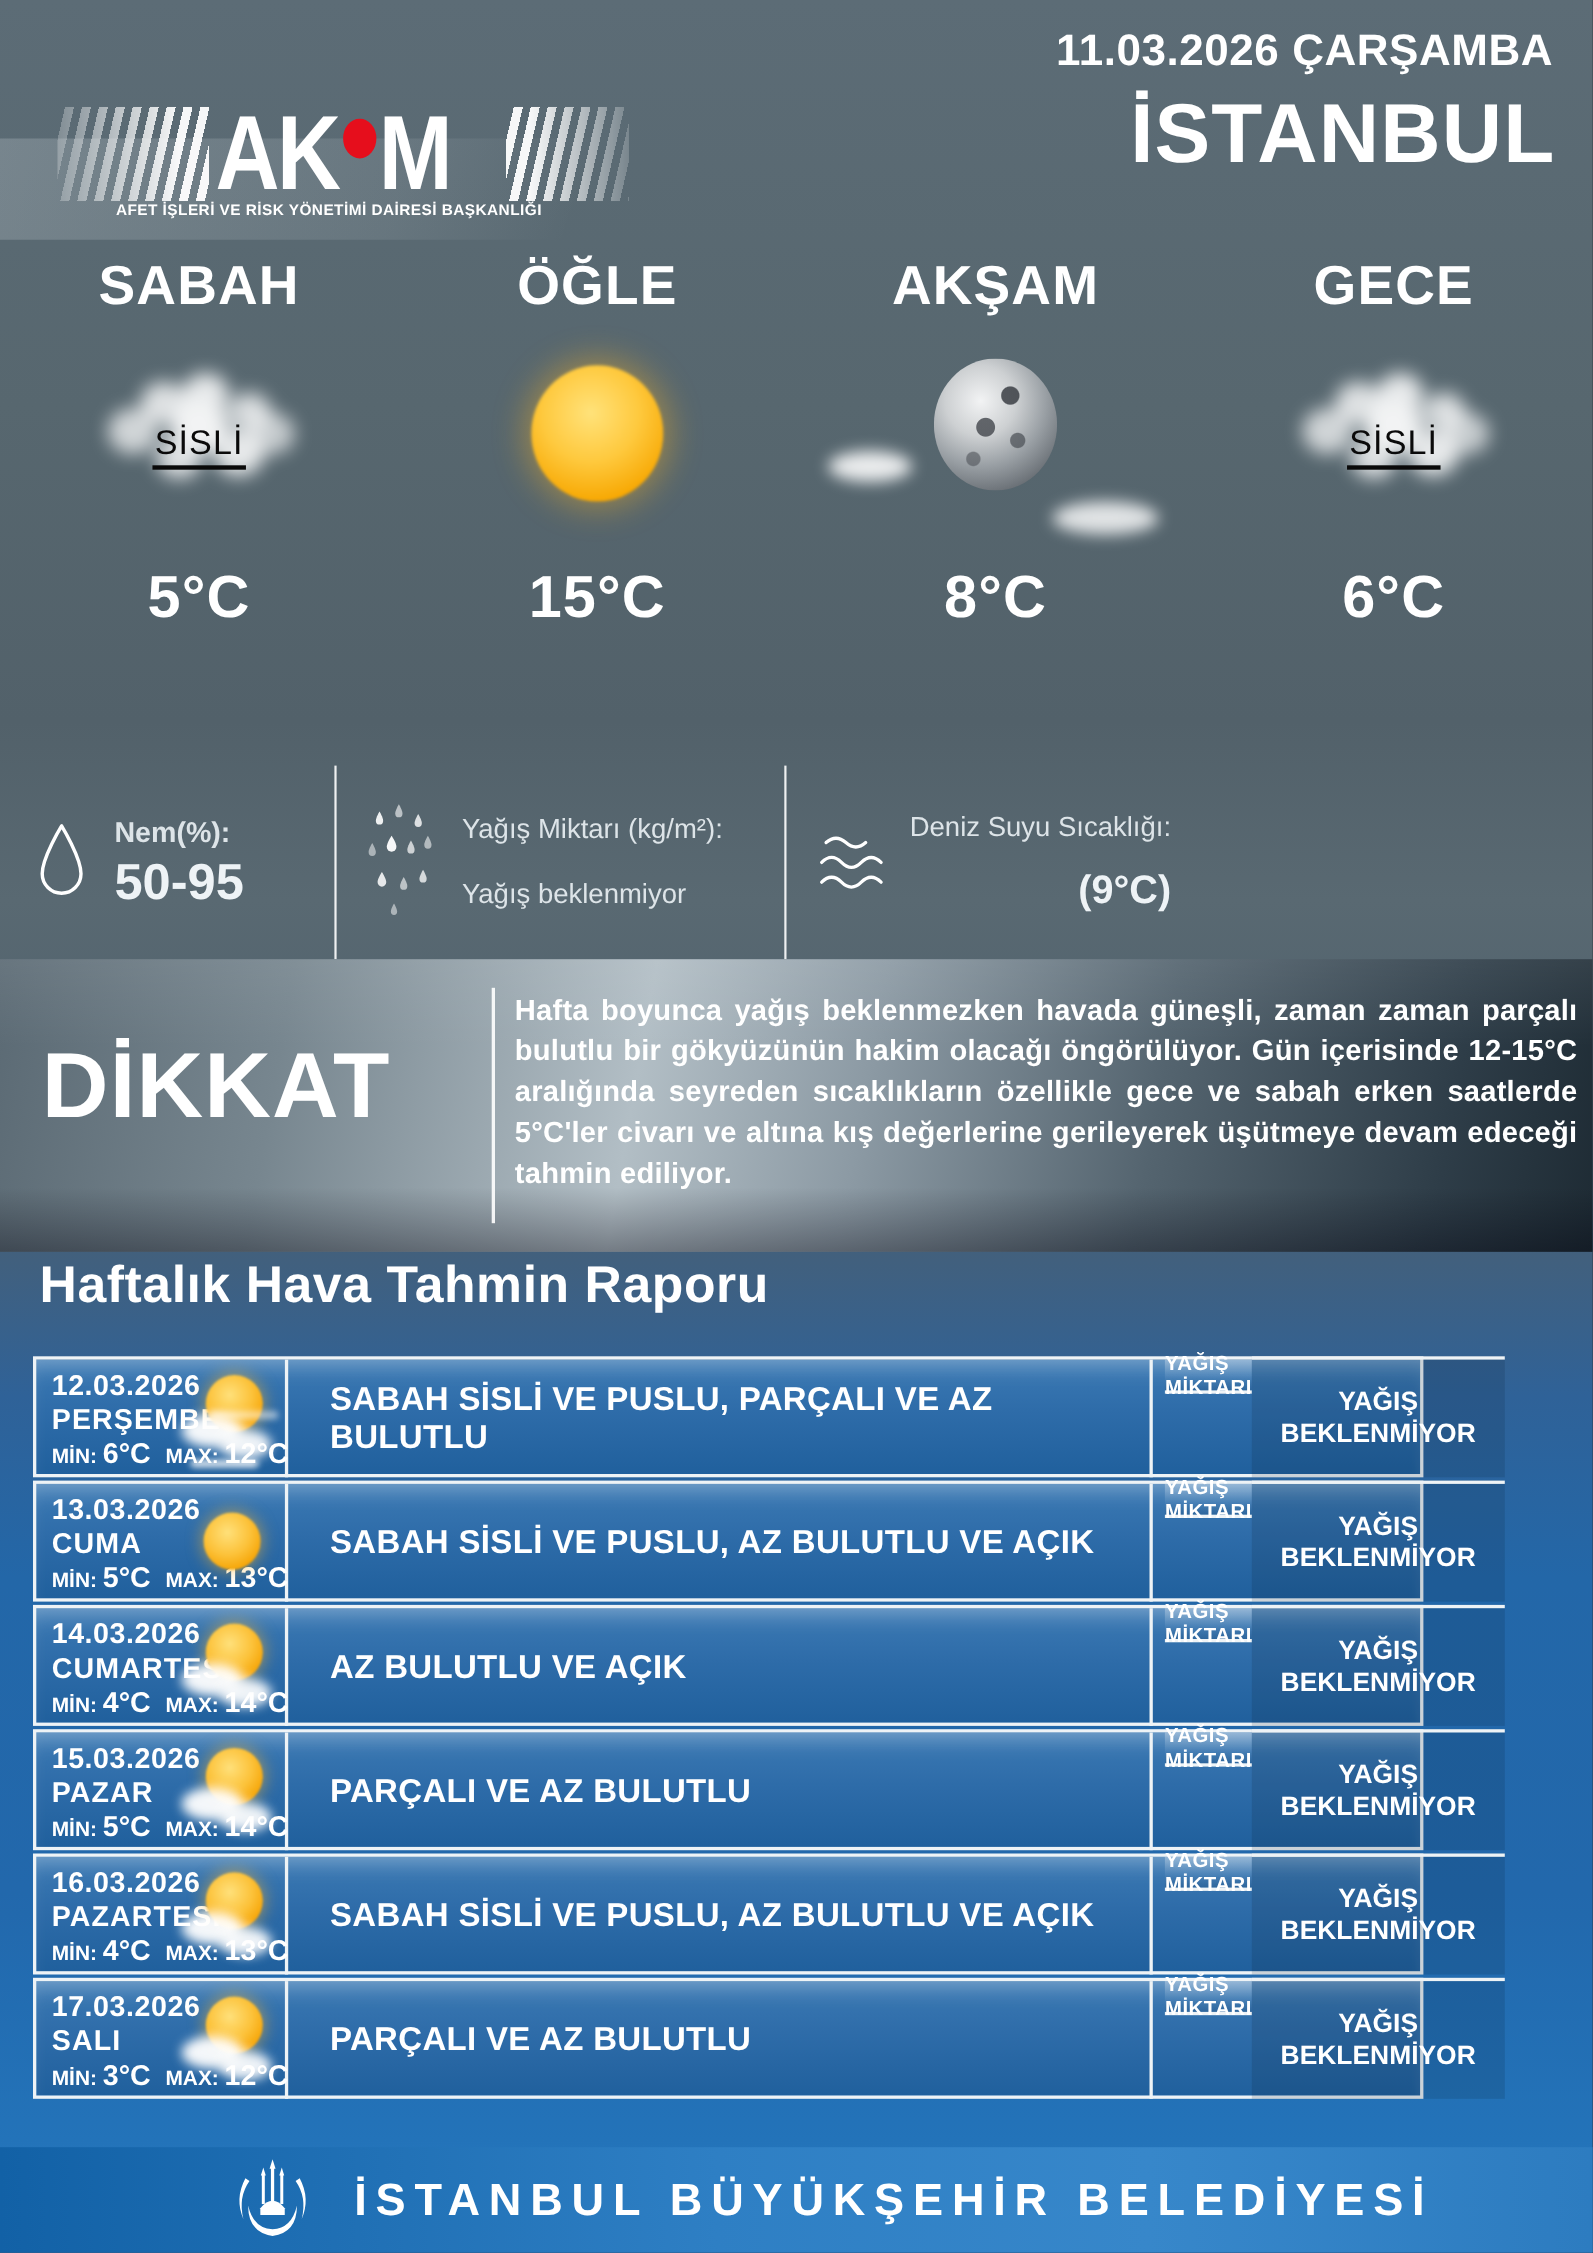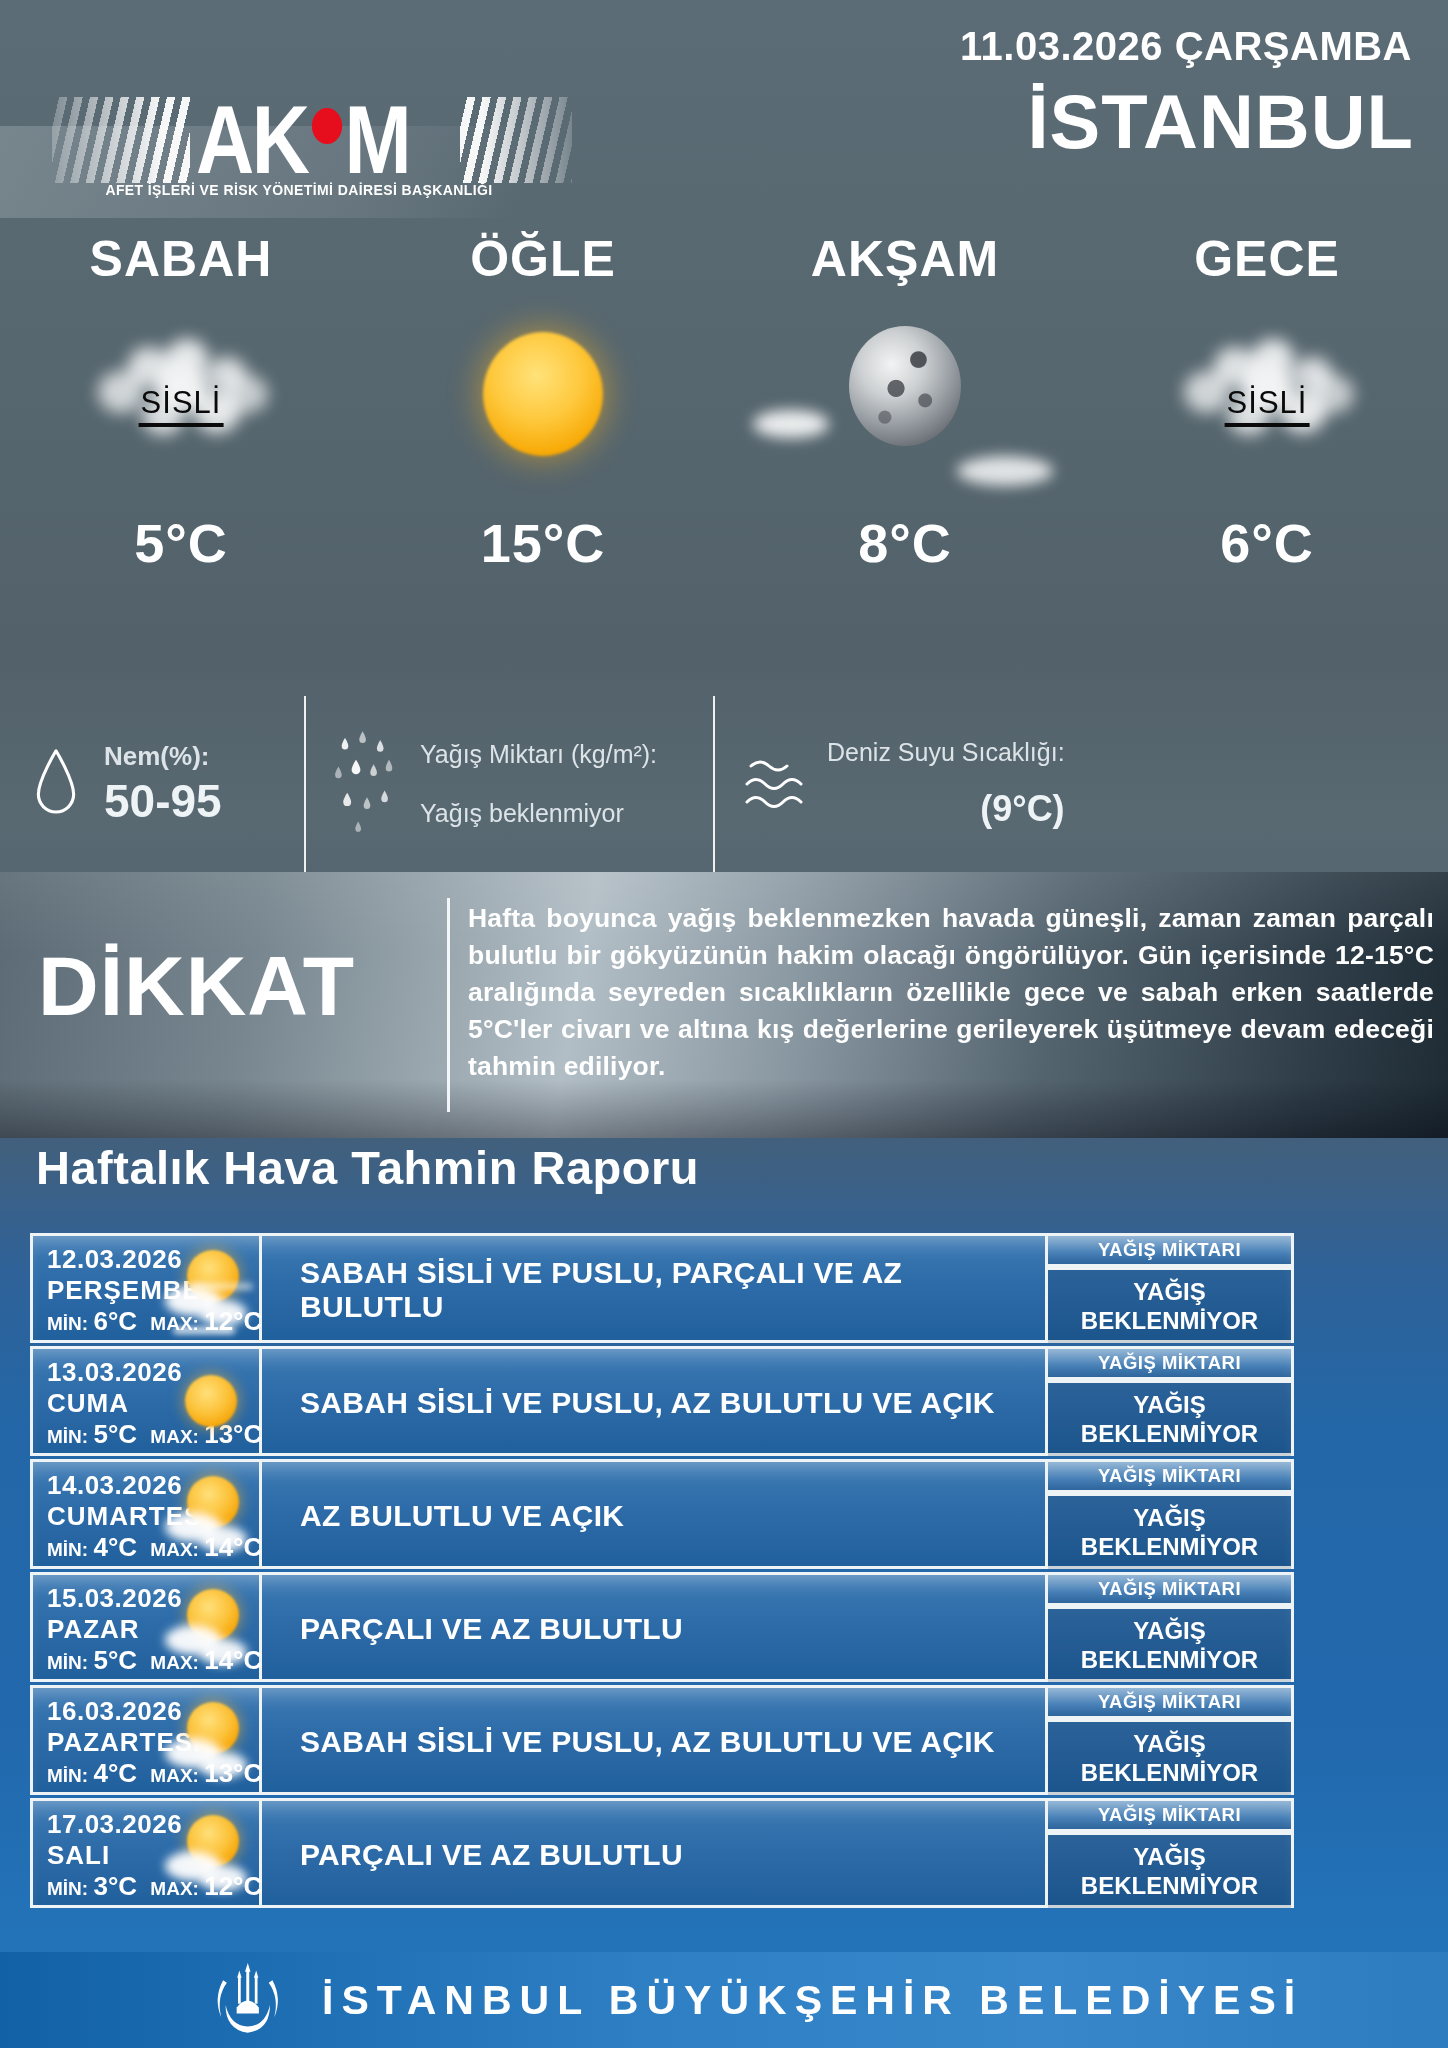--- a/index.html
+++ b/index.html
@@ -94,21 +94,21 @@
     background:radial-gradient(circle at 42% 35%, #ffe07a, #fcc23a 45%, #f5a100 80%); filter:blur(1px);
     box-shadow:0 0 14px 2px rgba(250,180,40,.5); }
   .w-cloud{ position:absolute; background:#fff; border-radius:50%; filter:blur(5px); }
   .w-c1{ width:56px; height:30px; left:0; bottom:18px; opacity:.95; }
   .w-c2{ width:48px; height:26px; left:34px; bottom:8px; opacity:.92; }
   .w-fog{ position:absolute; bottom:0; left:8px; width:62px; height:7px; background:rgba(255,255,255,.85);
     border-radius:6px; filter:blur(3px); box-shadow:18px -44px 0 rgba(255,255,255,.55); }
   .wicon[data-icon="sun"] .w-sun{ left:20px; top:16px; }
   .wk-desc{ display:flex; align-items:center; padding-left:38px; font-size:30px; font-weight:700;
     letter-spacing:.3px; border-left:3px solid #eef3f6; }
-  .wk-precip{ display:flex; flex-direction:column; border-left:3px solid #eef3f6; }
+  .wk-precip{ display:flex; flex-direction:row; border-left:3px solid #eef3f6;padding-left:11px; }
   .wk-precip-head{ height:31px; display:flex; align-items:center; justify-content:center; font-size:18.5px; font-weight:700;
     letter-spacing:.5px; border-bottom:3px solid #eef3f6; margin-bottom:3px;
     background:linear-gradient(180deg, rgba(255,255,255,.30), rgba(255,255,255,.06) 60%, rgba(0,0,10,.10)); }
   .wk-precip-val{ flex:1; display:flex; align-items:center; justify-content:center; text-align:center; font-size:24px;
     font-weight:600; line-height:1.2; padding:0 26px; border-top:3px solid #eef3f6; margin-top:-3px;
     background:rgba(8,25,45,.15); }
 
   
   .footer{ position:absolute; left:0; top:1952px; width:1448px; height:96px; display:flex; align-items:center;
     padding-left:212px; gap:36px; background:linear-gradient(90deg,#1261a6 0%,#2e7fc4 45%,#3787ca 72%,#2d7cc0 100%); }

